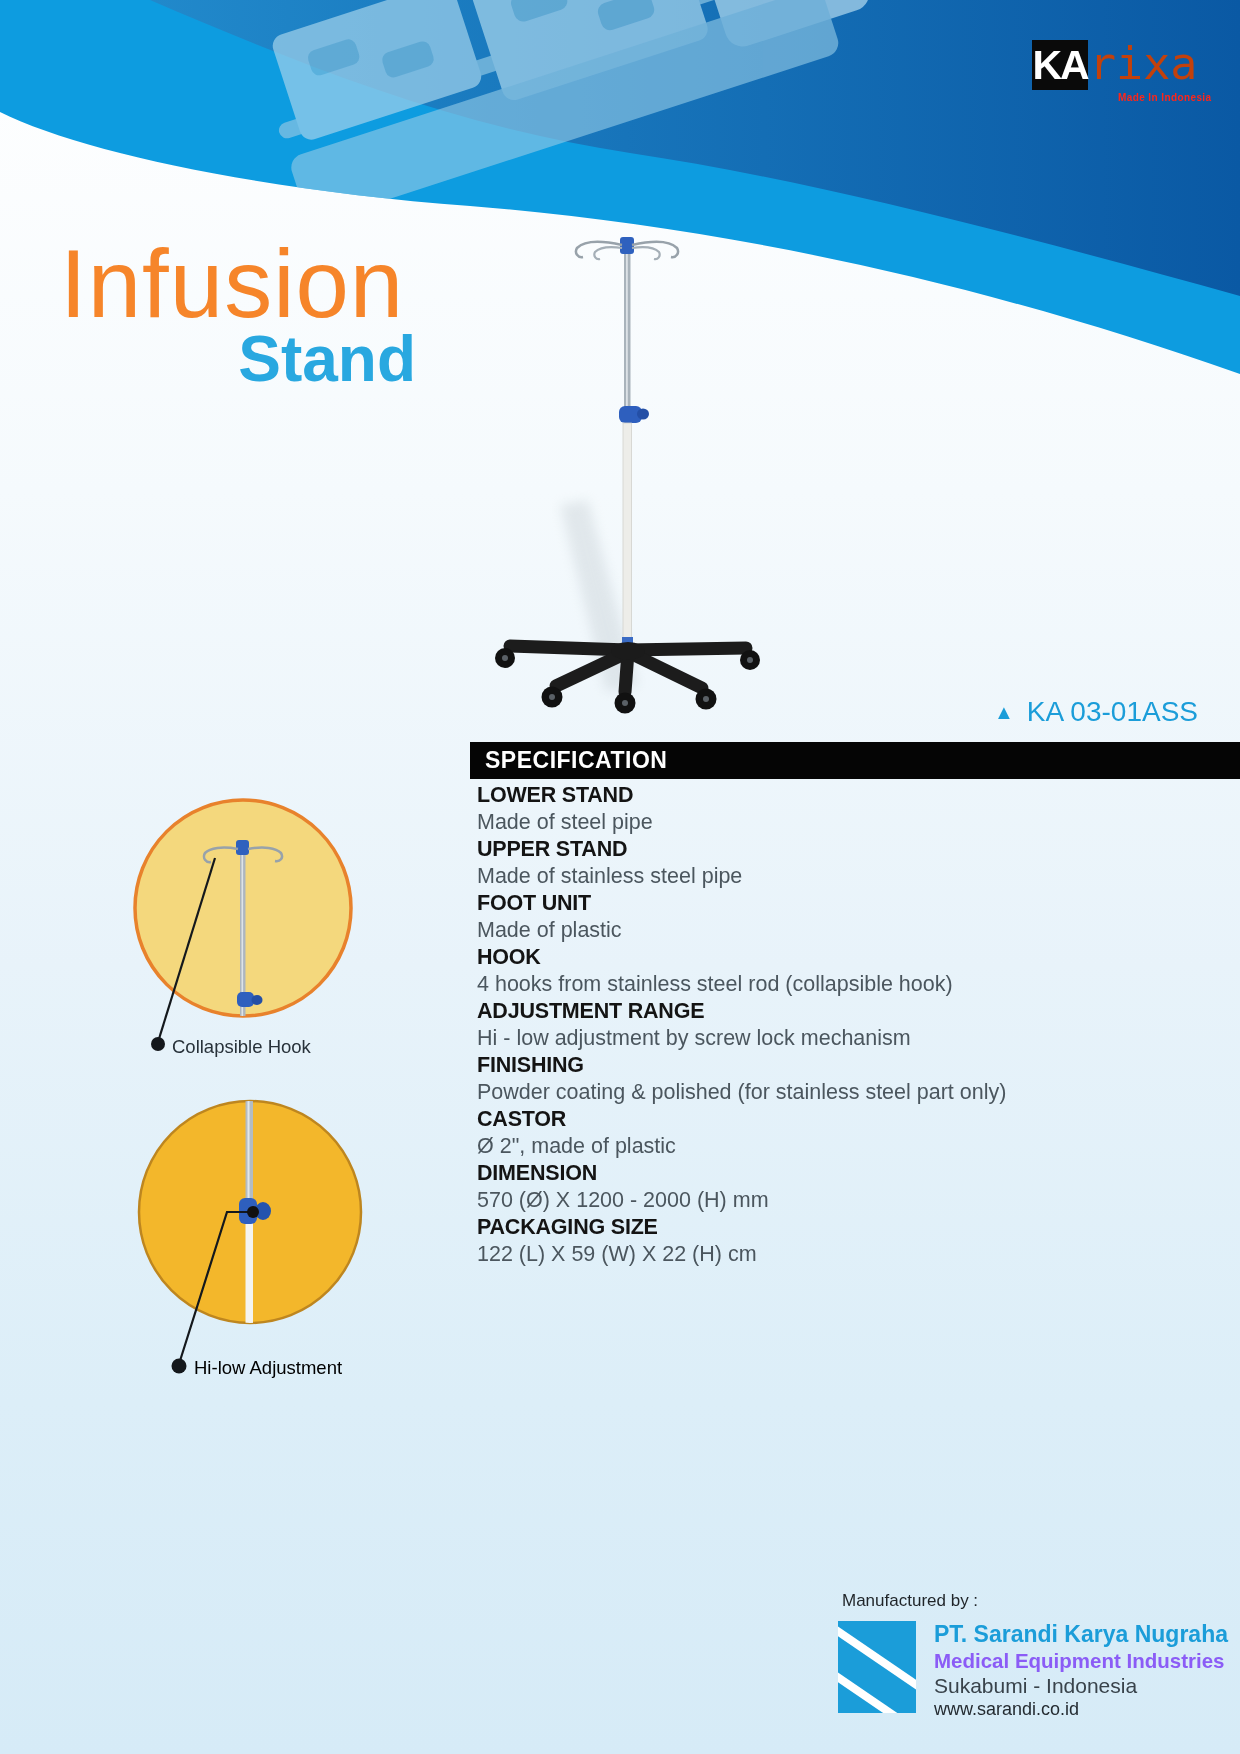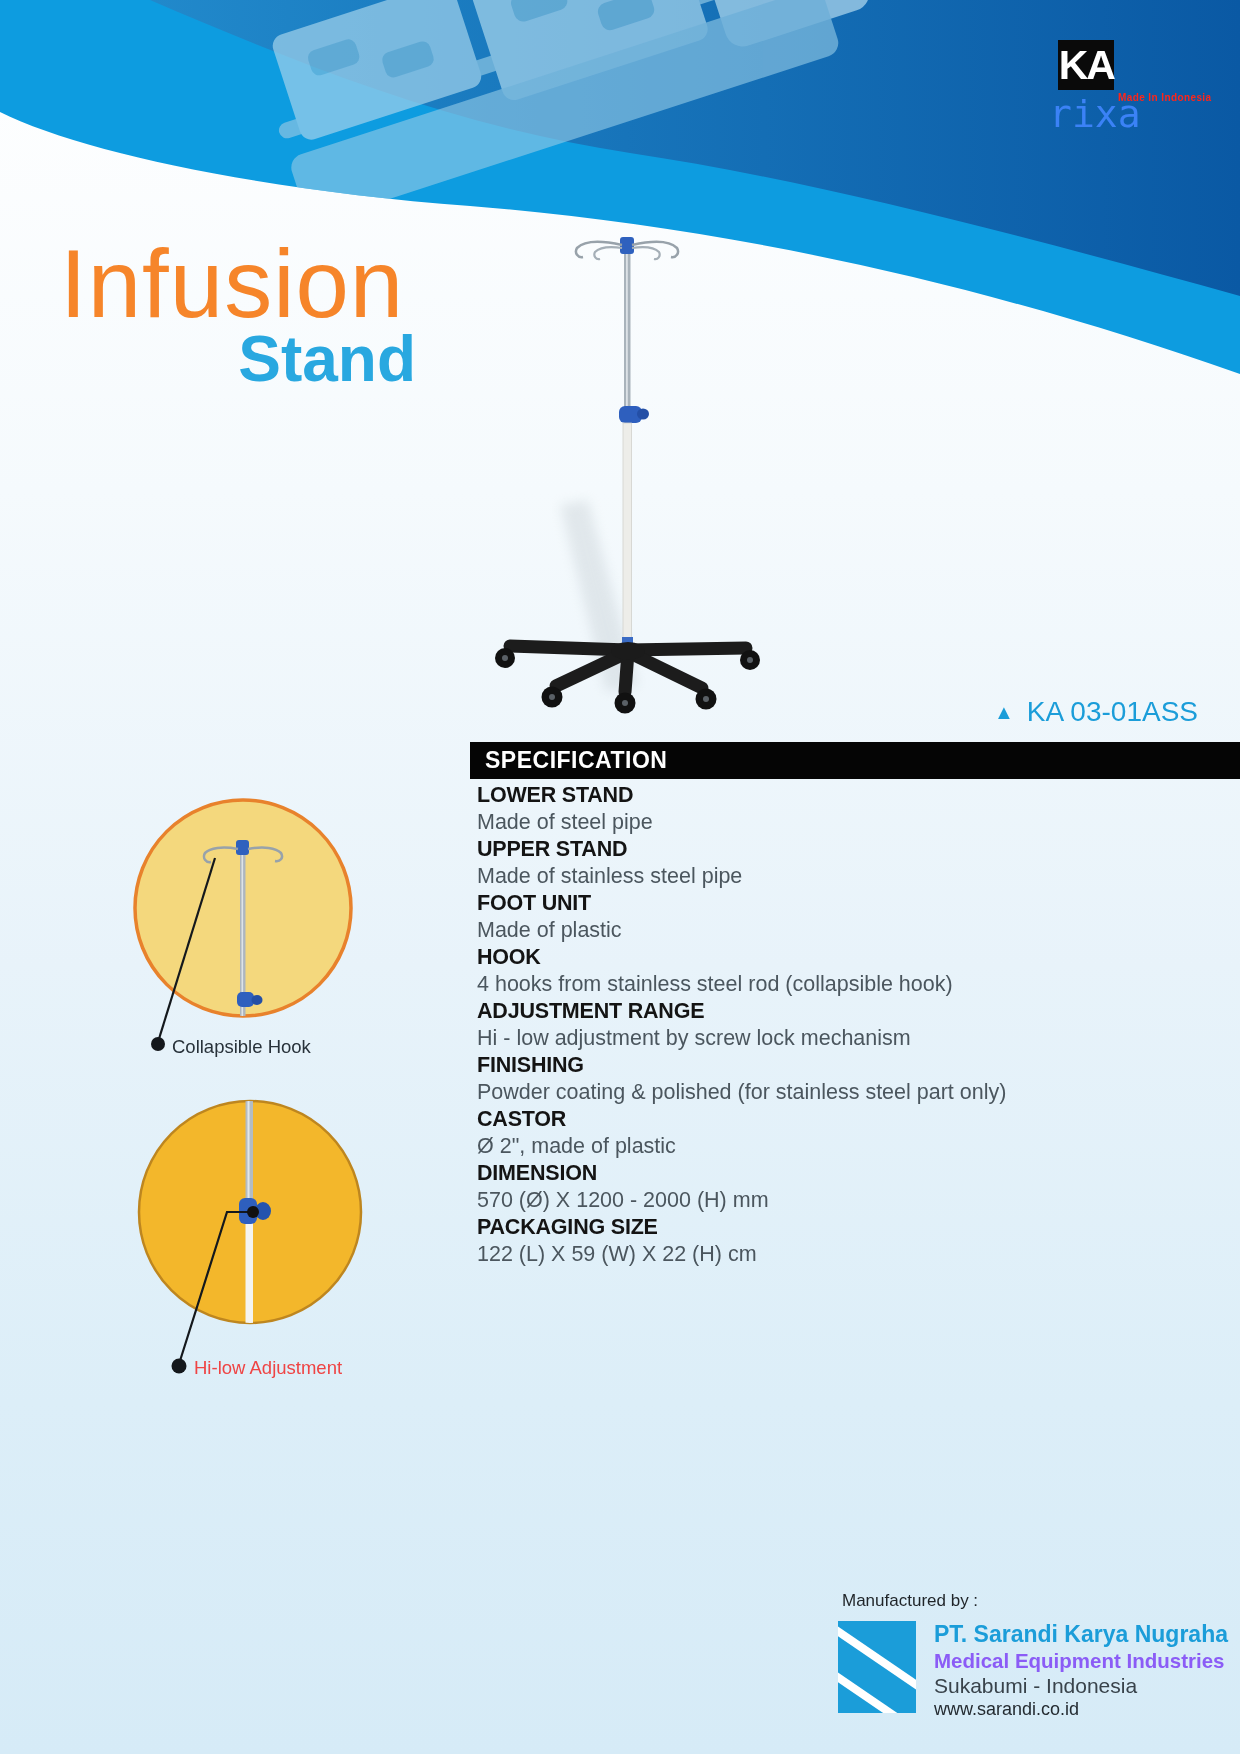--- a/index.html
+++ b/index.html
@@ -6,26 +6,26 @@
   html,body { width:1240px; height:1754px; overflow:hidden; }
   body {
     position:relative;
     font-family:"Liberation Sans", sans-serif;
     background:linear-gradient(180deg,#FFFFFF 0%,#F5FAFD 28%,#E8F3FA 55%,#DCEEF8 80%,#D6EBF7 100%);
   }
   .art { position:absolute; left:0; top:0; z-index:1; }
   .txt { position:absolute; z-index:2; }
 
   
-  .brand { left:1032px; top:40px; display:flex; align-items:center;flex-direction:column; }
+  .brand { left:1032px; top:40px; display:flex; align-items:flex-start; }
   .ka-box { width:56px; height:50px; background:#0A0A0A; color:#FFFFFF;
             display:flex; align-items:center; justify-content:center;
             font-size:41px; font-weight:700; letter-spacing:-2px; }
-  .rixa { font-family:"DejaVu Sans Mono", monospace; font-size:38px; color:#3b82f6;
-          line-height:48px; margin-left:17px; }
+  .rixa { font-family:"DejaVu Sans Mono", monospace; font-size:45px; color:#c2410c;
+          line-height:48px; margin-left:1px; }
   .madein { position:absolute; left:1118px; top:92px; font-size:10px; font-weight:700;
             color:#FF2519; letter-spacing:.4px; }
 
   
   .title-infusion { left:60px; top:234px; font-size:96px; font-weight:300;
                     color:#F6852A; letter-spacing:1px; line-height:100px; }
   .title-stand { left:60px; top:326px; width:356px; text-align:right;
                  font-size:64px; font-weight:700; color:#29A8E0; line-height:66px; }
 
   
@@ -38,21 +38,21 @@
   .spec-bar { left:470px; top:742px; width:868px; height:37px; background:#050505;
               color:#FFFFFF; font-size:23px; font-weight:700; letter-spacing:.5px;
               line-height:37px; padding-left:15px; }
   .spec-list { left:477px; top:782px; width:680px; }
   .spec-label { font-size:21.5px; font-weight:700; color:#141414; line-height:27px;
                 letter-spacing:-0.2px; }
   .spec-value { font-size:21.5px; color:#4B565E; line-height:27px; }
 
   
   .callout-1 { left:172px; top:1036px; font-size:18.5px; color:#28323A; }
-  .callout-2 { left:194px; top:1357px; font-size:18.5px; color:#ef4444; }
+  .callout-2 { left:194px; top:1357px; font-size:18.5px; color:#000000; }
 
   
   .mfg-heading { left:842px; top:1591px; font-size:17px; color:#1F2428; }
   .mfg-block { left:934px; top:1620px; }
   .mfg-company { font-size:23px; font-weight:700; color:#1B9DD9; line-height:28px; }
   .mfg-division { font-size:20.5px; font-weight:700; color:#8b5cf6; line-height:26px; }
   .mfg-location { font-size:21px; color:#39434B; line-height:24px; }
   .mfg-website { font-size:18px; color:#242B31; line-height:23px; }
 </style>
 </head>

